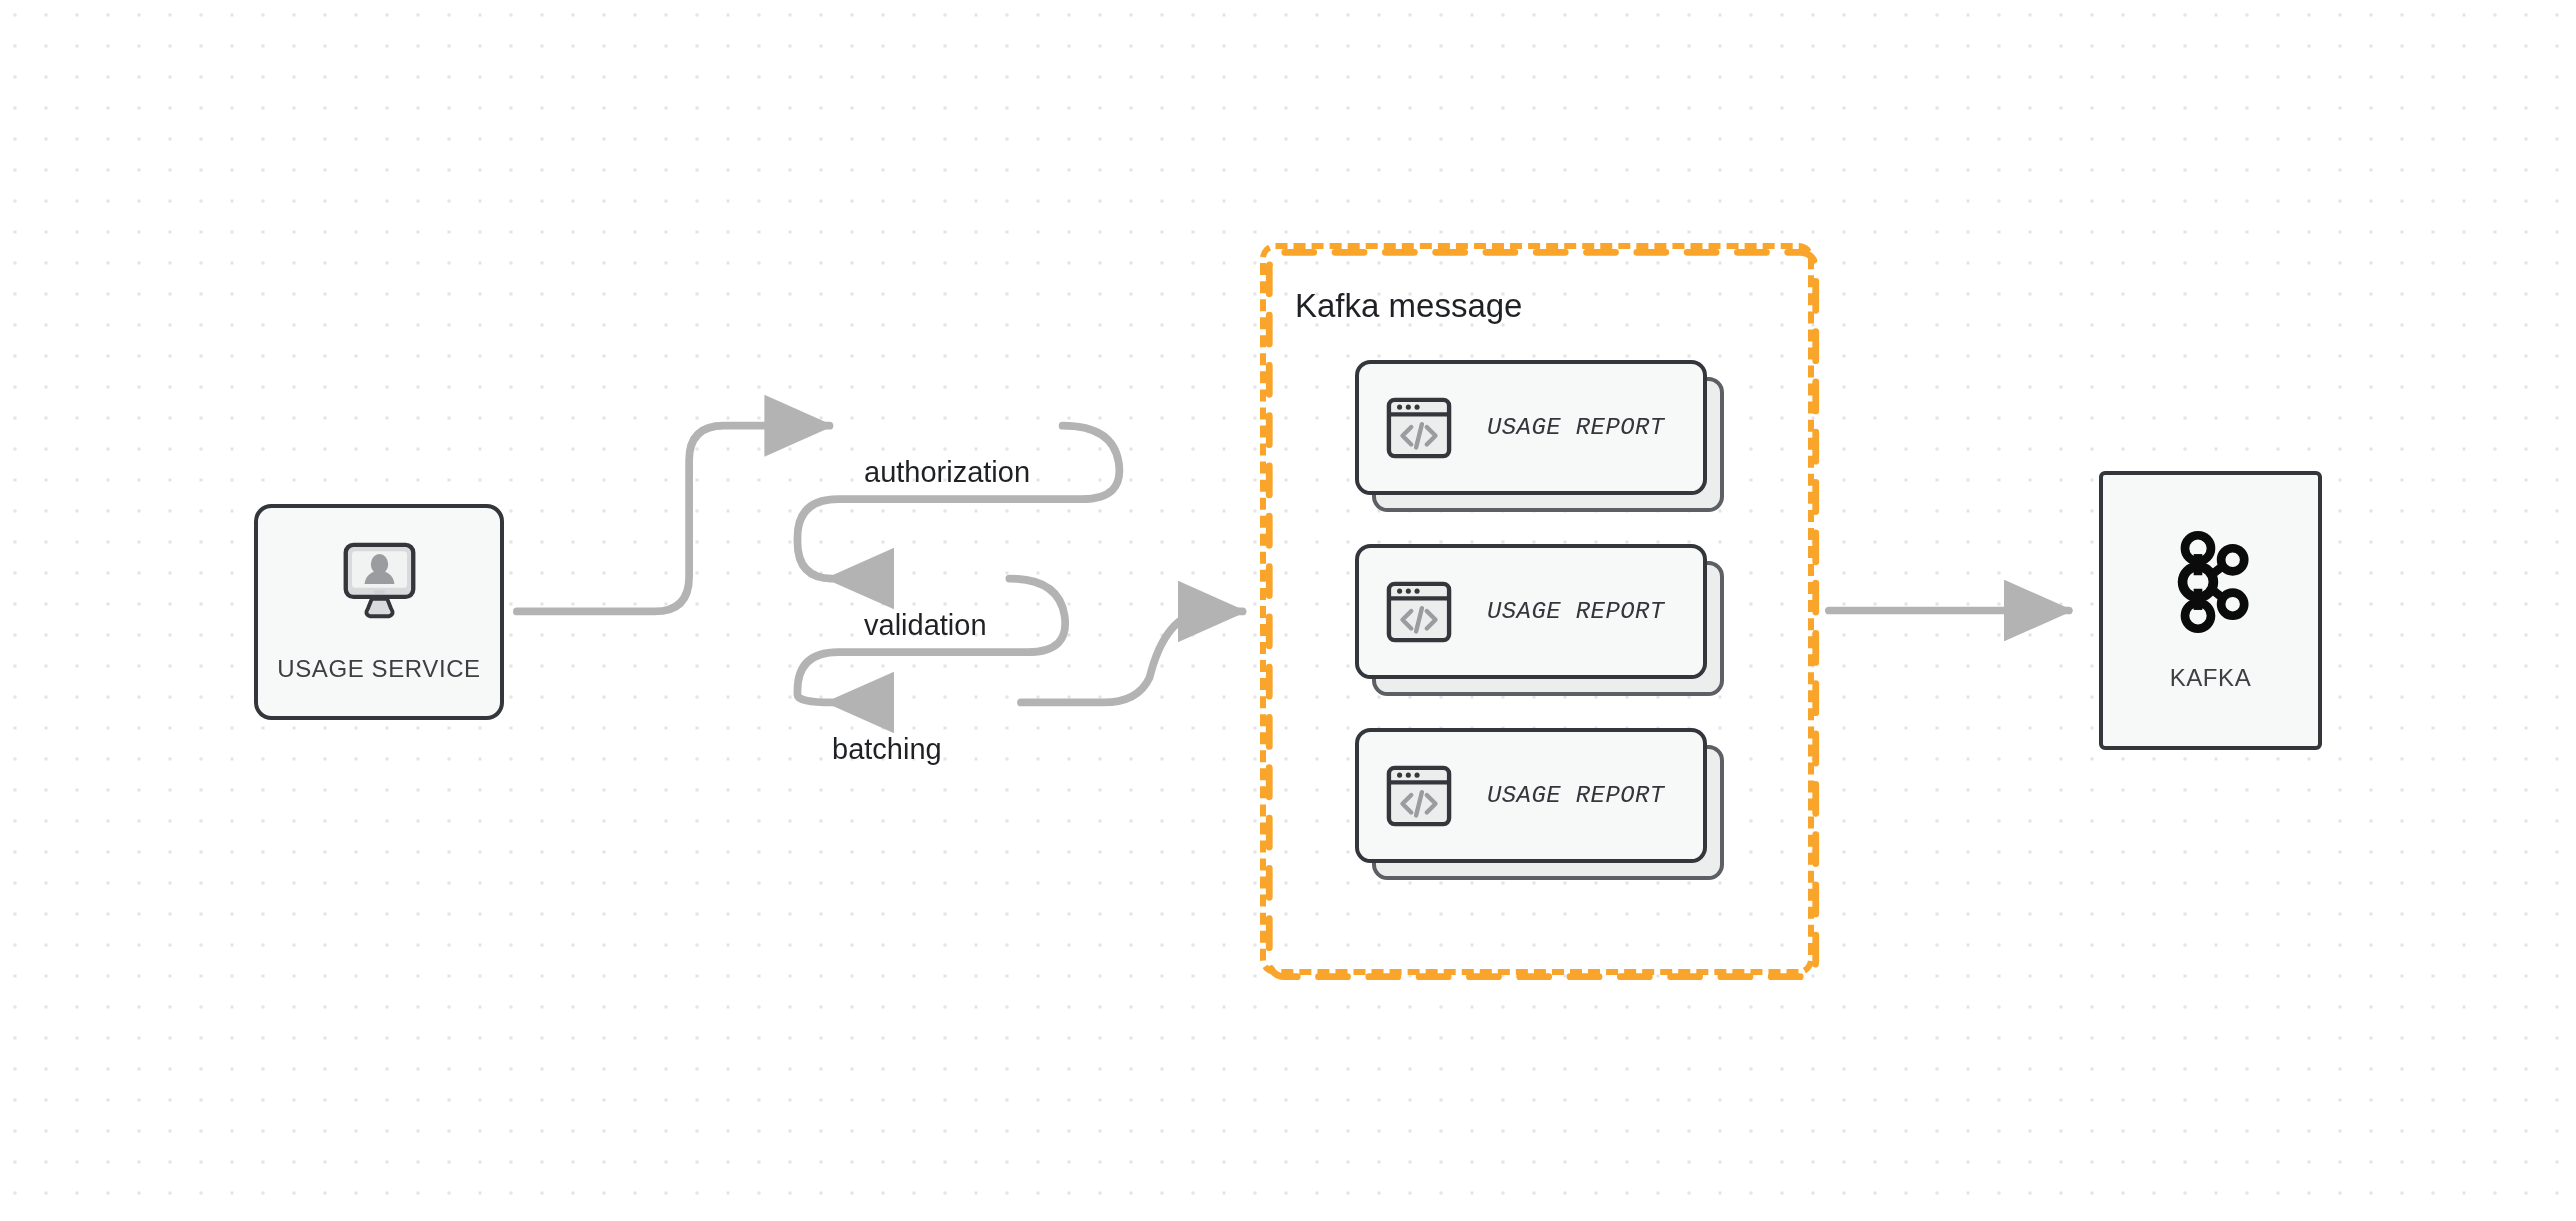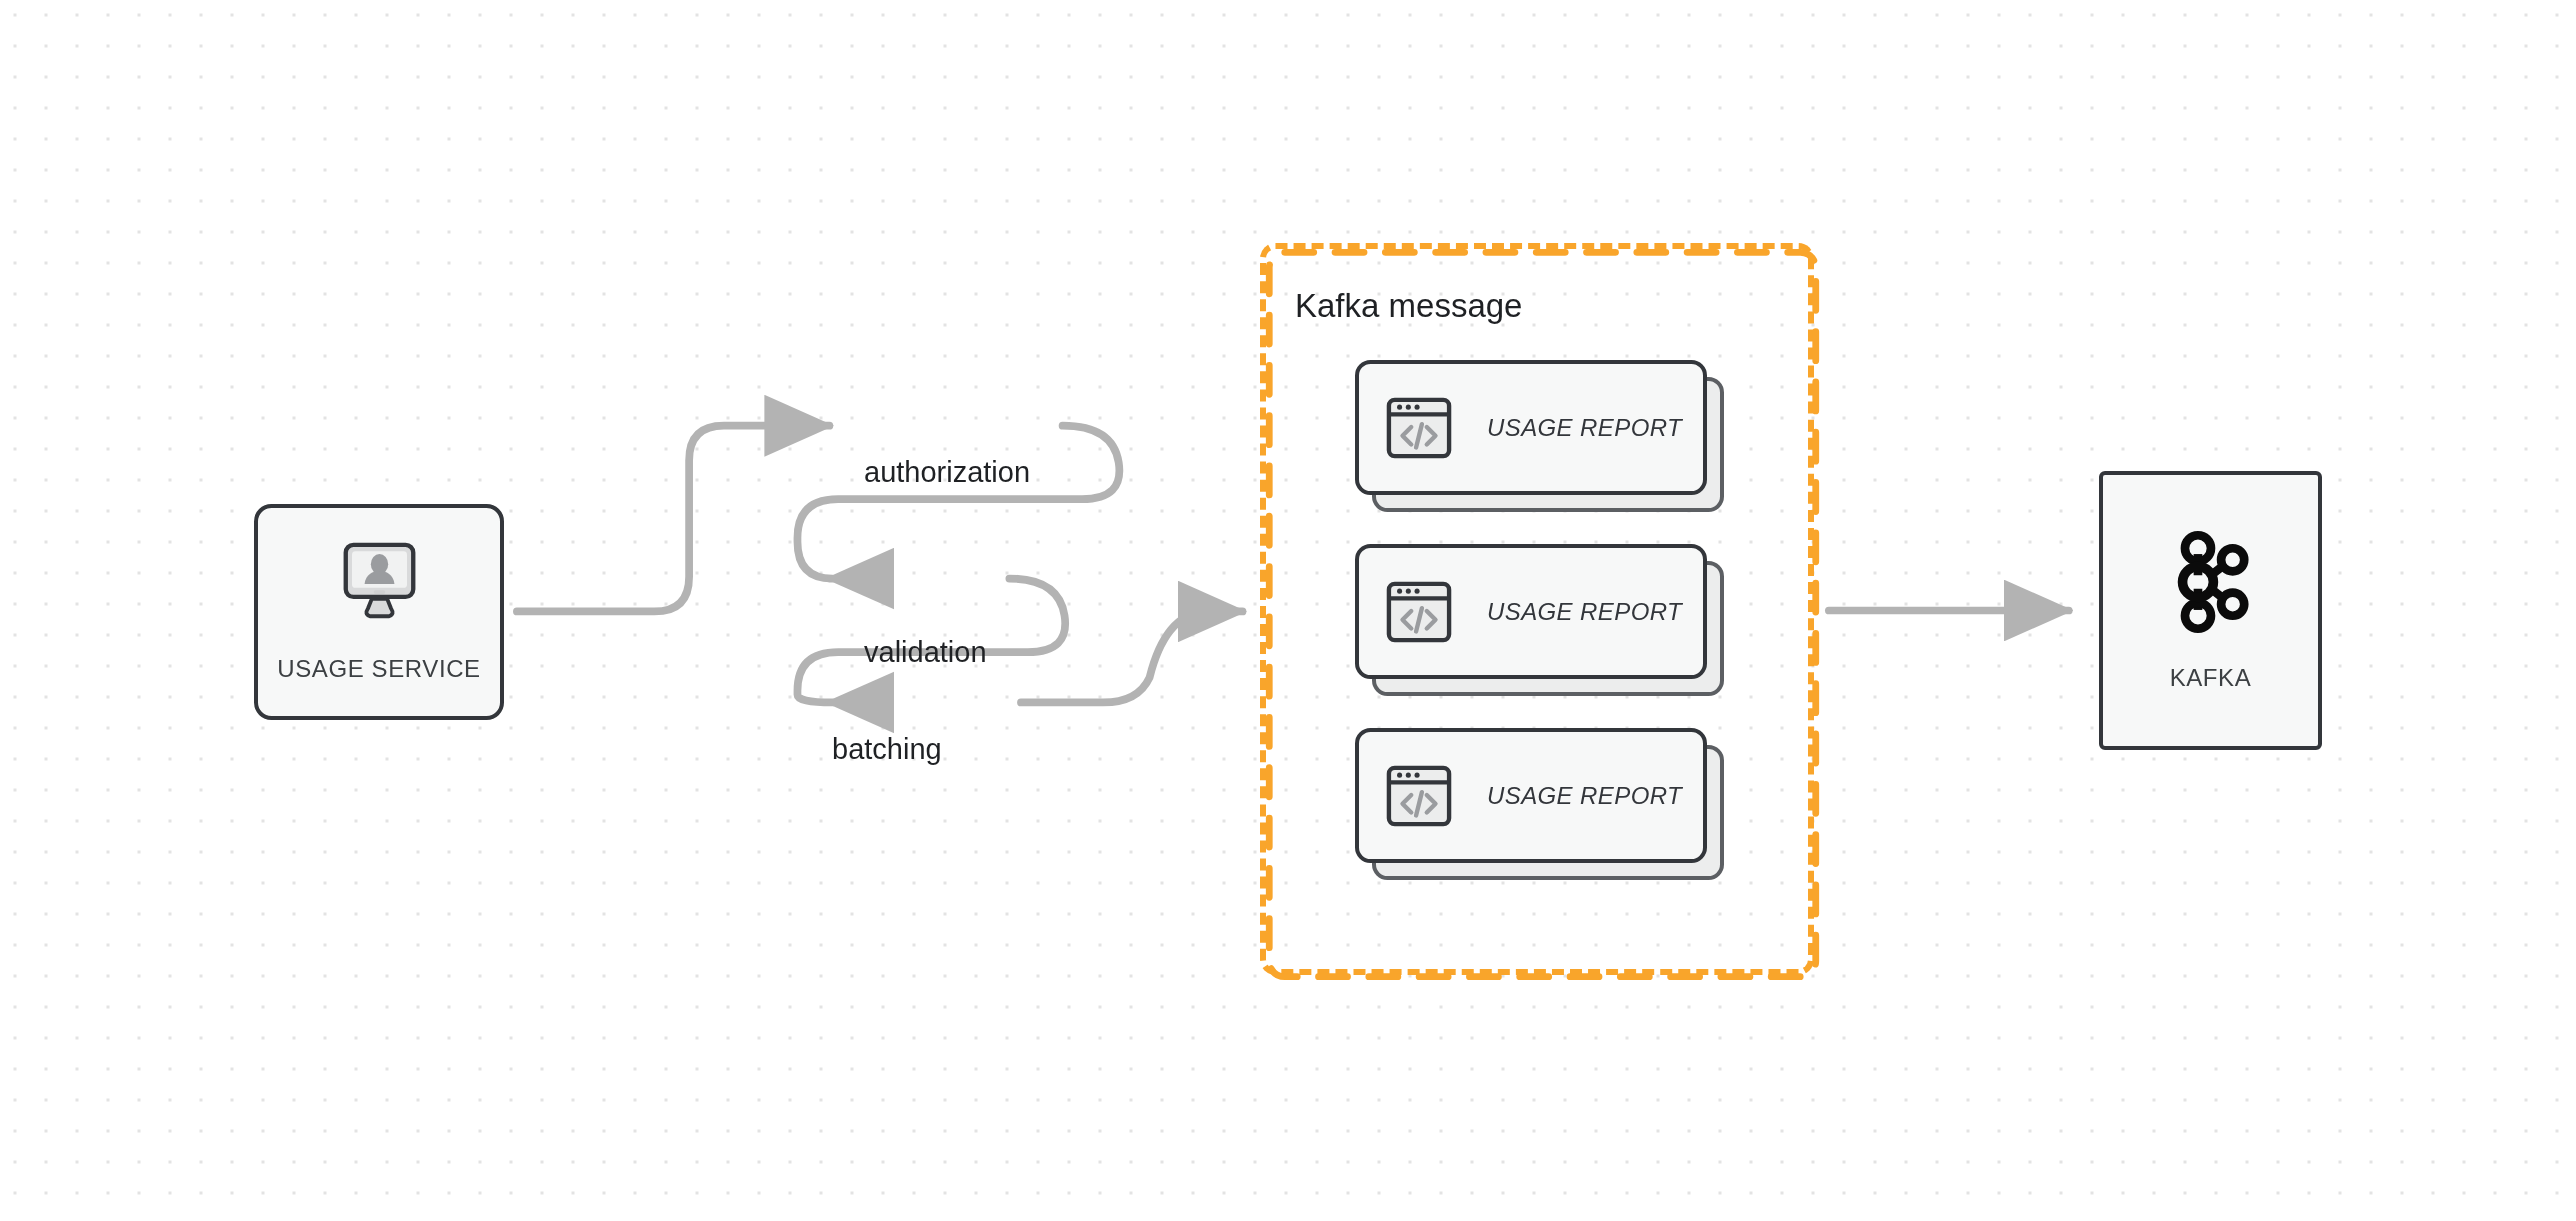--- a/index.html
+++ b/index.html
@@ -102,20 +102,21 @@
     font-size: 33px;
     color: #1f2124;
     white-space: nowrap;
   }
 
   
   .report-card-wrap {
     position: absolute;
     width: 370px;
     height: 153px;
+    font-family: Liberation Mono, monospace;
   }
   .report-card-wrap.c0 { left: 1355px; top: 360px; }
   .report-card-wrap.c1 { left: 1355px; top: 544px; }
   .report-card-wrap.c2 { left: 1355px; top: 728px; }
 
   .report-card-back {
     position: absolute;
     left: 17.4px;
     top: 17.4px;
     width: 352px;
@@ -156,21 +157,21 @@
   
   .step-label {
     position: absolute;
     font-size: 29px;
     color: #1f2124;
     white-space: nowrap;
     line-height: 1;
     margin-top: 48px;
   }
   #step-label-0 { left: 864px; top: 410px; }
-  #step-label-1 { left: 864px; top: 590px; }
+  #step-label-1 { left: 864px; top: 563px; }
   #step-label-2 { left: 832px; top: 687px; }
 </style>
 </head>
 <body>
 
 <div id="canvas">
 
   <svg id="wires" viewBox="0 0 2662 1262" xmlns="http://www.w3.org/2000/svg">
     <defs>
       <marker id="arrowhead" markerWidth="9" markerHeight="8" refX="8.4" refY="4" orient="auto" markerUnits="strokeWidth">

